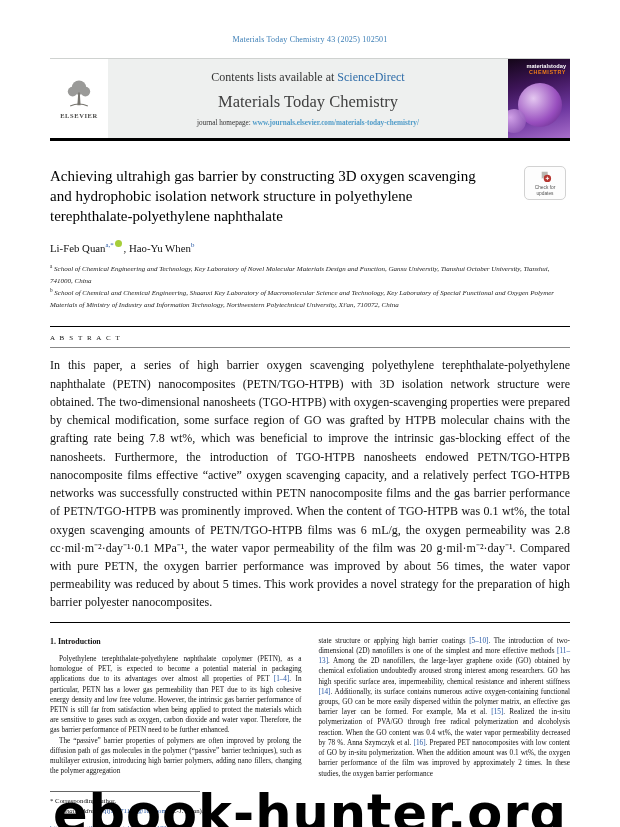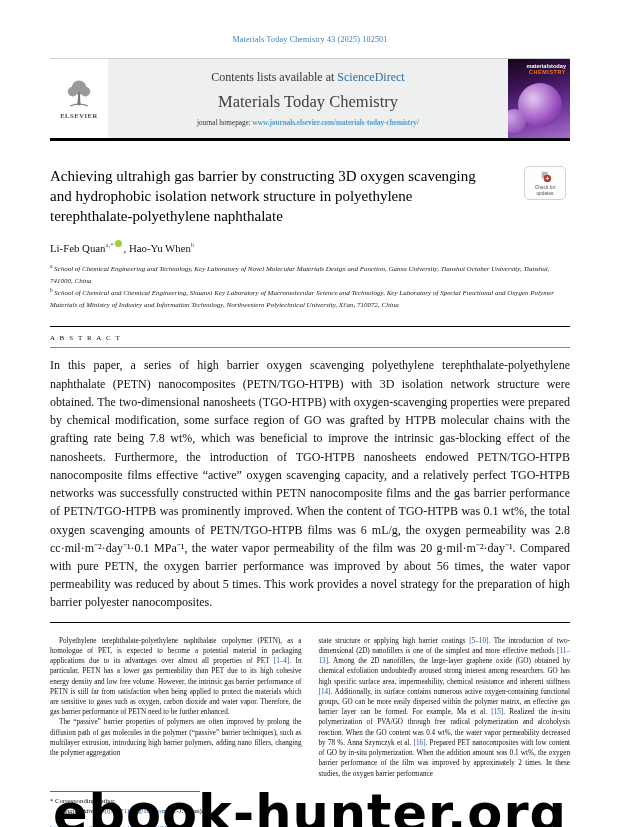--- a/index.html
+++ b/index.html
@@ -136,20 +136,21 @@
 
   <div class="info-block">
     <div class="info-right">
       <div class="block-heading">A B S T R A C T</div>
       <div class="abstract-text">In this paper, a series of high barrier oxygen scavenging polyethylene terephthalate-polyethylene naphthalate (PETN) nanocomposites (PETN/TGO-HTPB) with 3D isolation network structure were obtained. The two-dimensional nanosheets (TGO-HTPB) with oxygen-scavenging properties were prepared by chemical modification, some surface region of GO was grafted by HTPB molecular chains with the grafting rate being 7.8 wt%, which was beneficial to improve the intrinsic gas-blocking effect of the nanosheets. Furthermore, the introduction of TGO-HTPB nanosheets endowed PETN/TGO-HTPB nanocomposite films effective “active” oxygen scavenging capacity, and a relatively perfect TGO-HTPB networks was successfully constructed within PETN nanocomposite films and the gas barrier performance of PETN/TGO-HTPB was prominently improved. When the content of TGO-HTPB was 0.1 wt%, the total oxygen scavenging amounts of PETN/TGO-HTPB films was 6 mL/g, the oxygen permeability was 2.8 cc·mil·m⁻²·day⁻¹·0.1 MPa⁻¹, the water vapor permeability of the film was 20 g·mil·m⁻²·day⁻¹. Compared with pure PETN, the oxygen barrier performance was improved by about 56 times, the water vapor permeability was reduced by about 5 times. This work provides a novel strategy for the preparation of high barrier polyester nanocomposites.</div>
     </div>
   </div>
 
   <div class="body-cols">
     <div class="col">
+      <div class="sec-heading">1. Introduction</div>
       <p class="para"><span>Polyethylene terephthalate-polyethylene naphthalate copolymer (PETN), as a homologue of PET, is expected to become a potential material in packaging applications due to its advantages over almost all properties of PET </span><span class="ref">[1–4]</span><span>. In particular, PETN has a lower gas permeability than PET due to its high cohesive energy density and low free volume. However, the intrinsic gas barrier performance of PETN is still far from satisfaction when being applied to protect the materials which are sensitive to gases such as oxygen, carbon dioxide and water vapor. Therefore, the gas barrier performance of PETN need to be further enhanced.</span></p>
       <p class="para"><span>The “passive” barrier properties of polymers are often improved by prolong the diffusion path of gas molecules in the polymer (“passive” barrier techniques), such as multilayer extrusion, introducing high barrier polymers, adding nano fillers, changing the polymer aggregation</span></p>
     </div>
     <div class="col">
       <p class="para no-indent"><span>state structure or applying high barrier coatings </span><span class="ref">[5–10]</span><span>. The introduction of two-dimensional (2D) nanofillers is one of the simplest and more effective methods </span><span class="ref">[11–13]</span><span>. Among the 2D nanofillers, the large-layer graphene oxide (GO) obtained by chemical exfoliation undoubtedly aroused strong interest among researchers. GO has high specific surface area, impermeability, chemical resistance and inherent stiffness </span><span class="ref">[14]</span><span>. Additionally, its surface contains numerous active oxygen-containing functional groups, GO can be more easily dispersed within the polymer matrix, an effective gas barrier layer can be formed. For example, Ma et al. </span><span class="ref">[15]</span><span>. Realized the in-situ polymerization of PVA/GO through free radical polymerization and alcoholysis reaction. When the GO content was 0.4 wt%, the water vapor permeability decreased by 78 %. Anna Szymczyk et al. </span><span class="ref">[16]</span><span>. Prepared PET nanocomposites with low content of GO by in-situ polymerization. When the addition amount was 0.1 wt%, the oxygen barrier performance of the film was improved by approximately 2 times. In these studies, the oxygen barrier performance</span></p>
     </div>
   </div>
 
   <div class="footnotes">
     <div class="fn-rule"></div>

